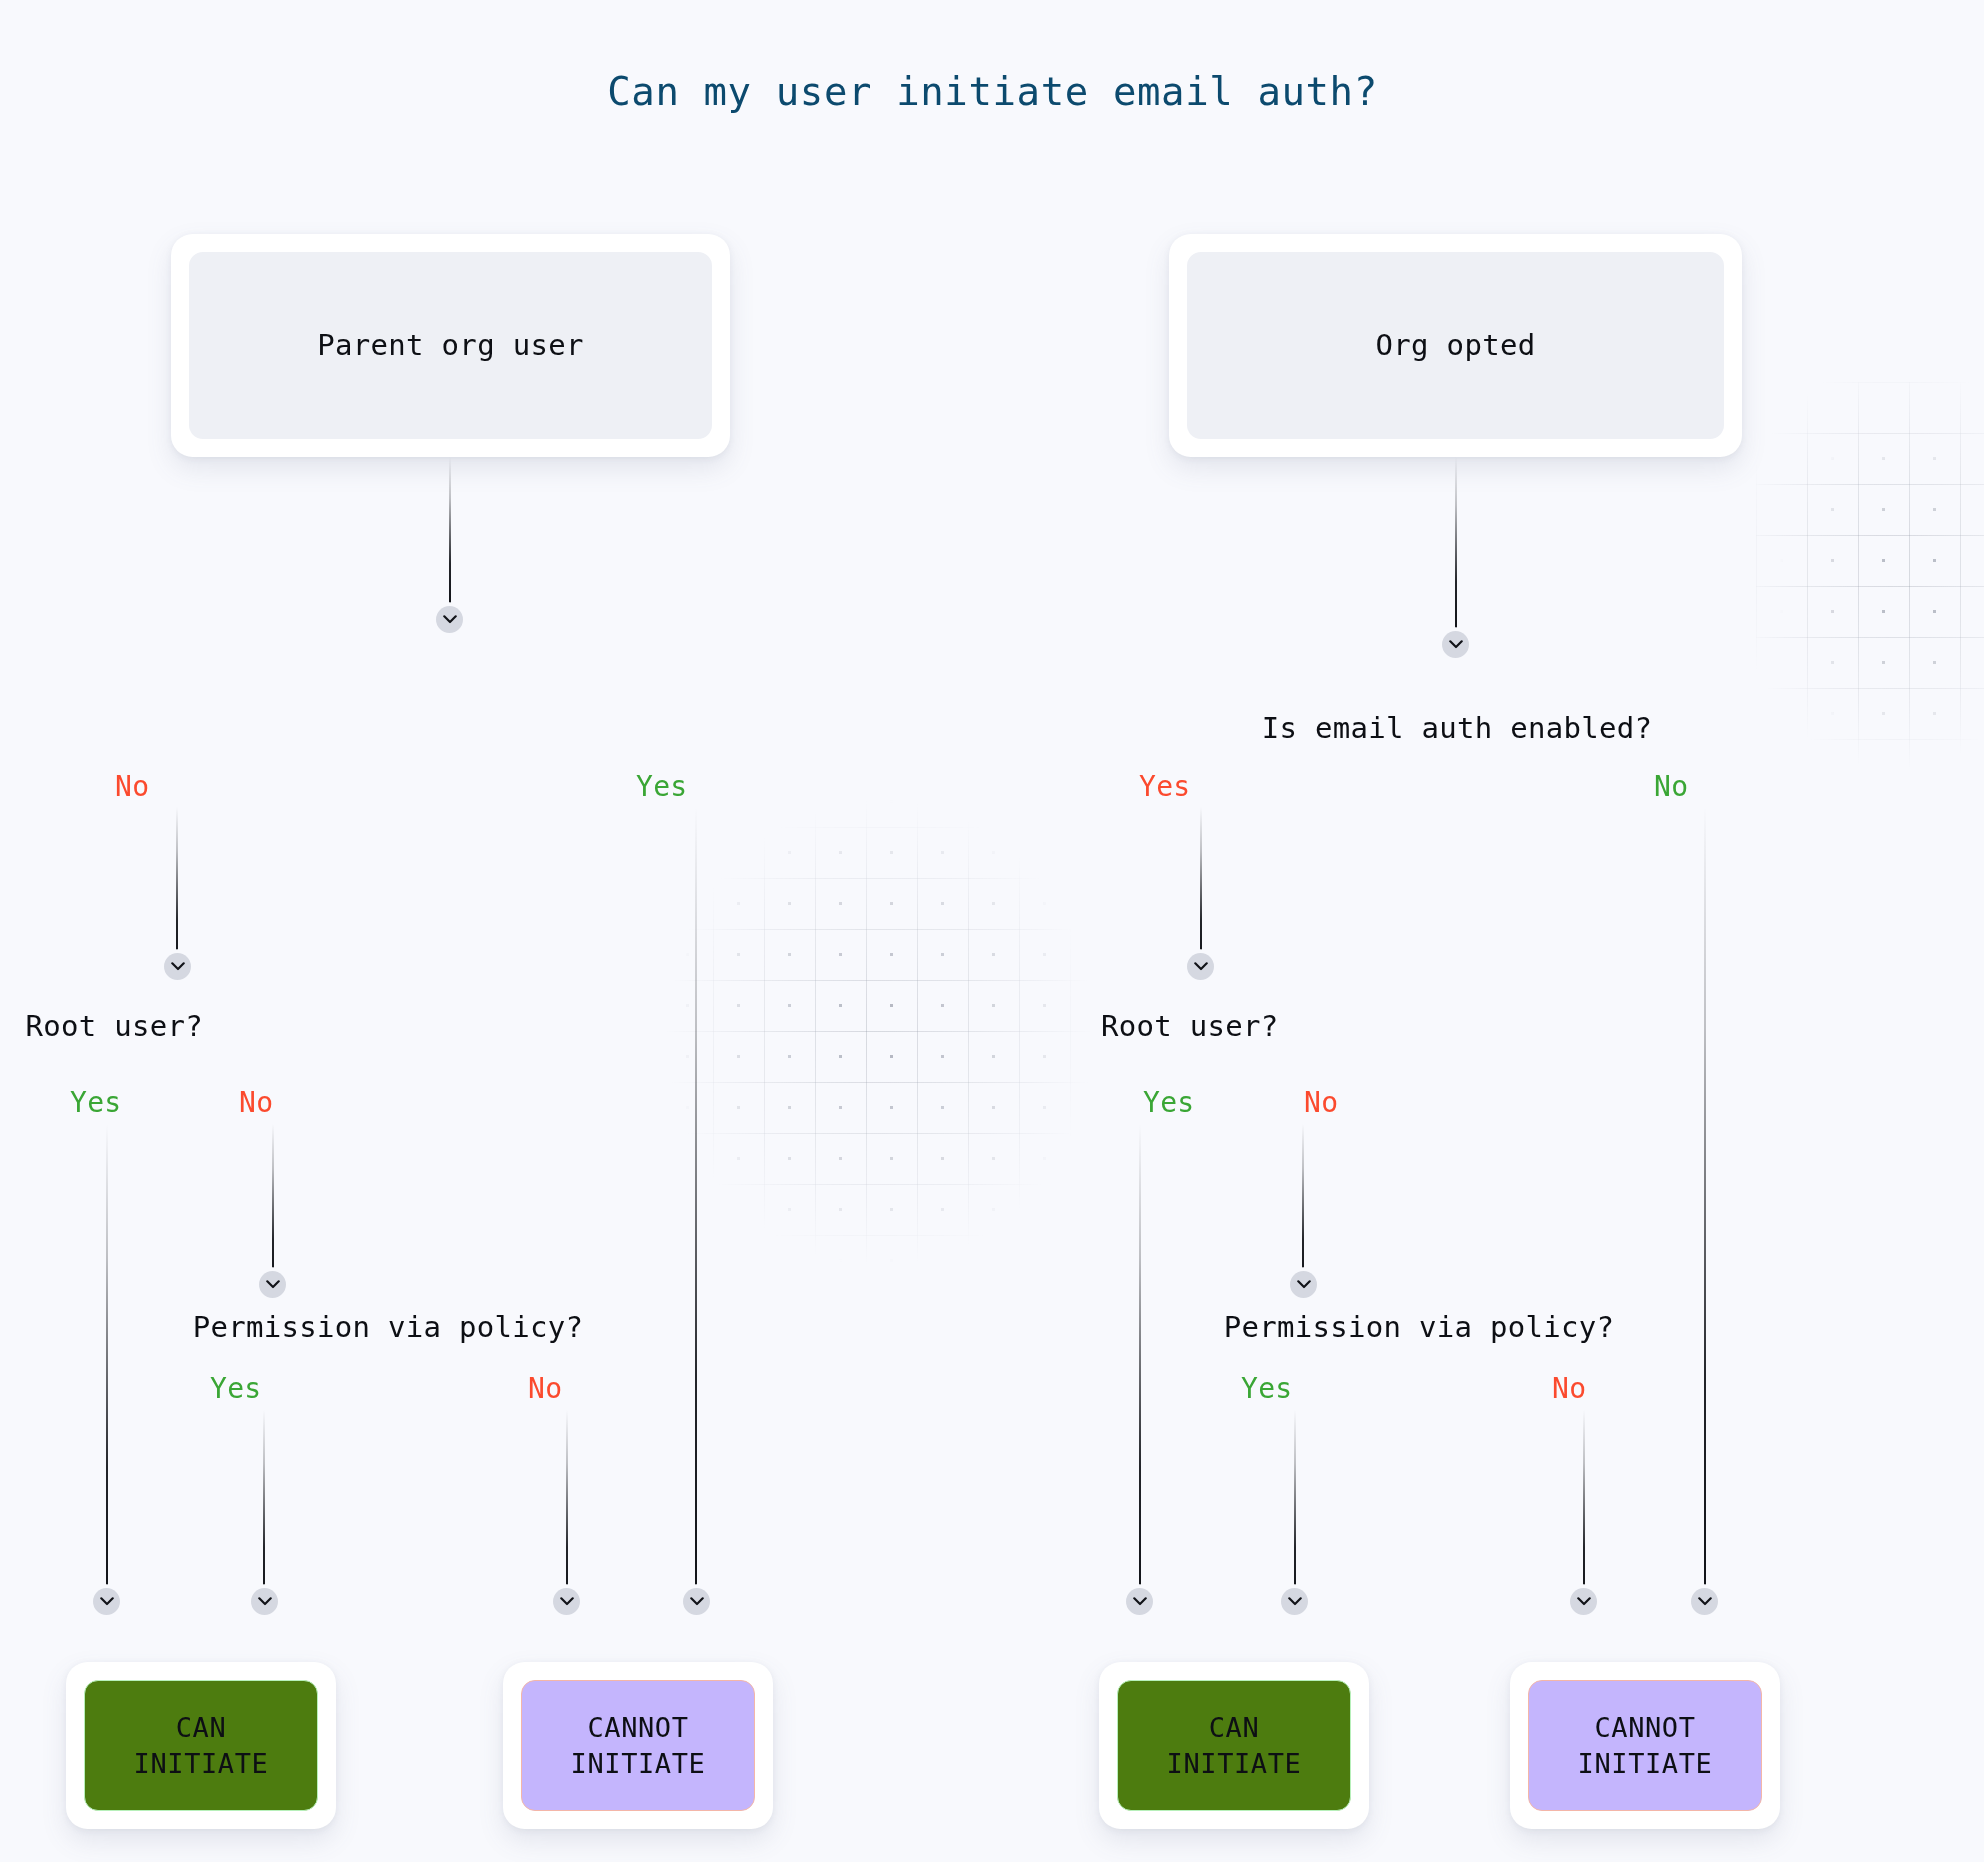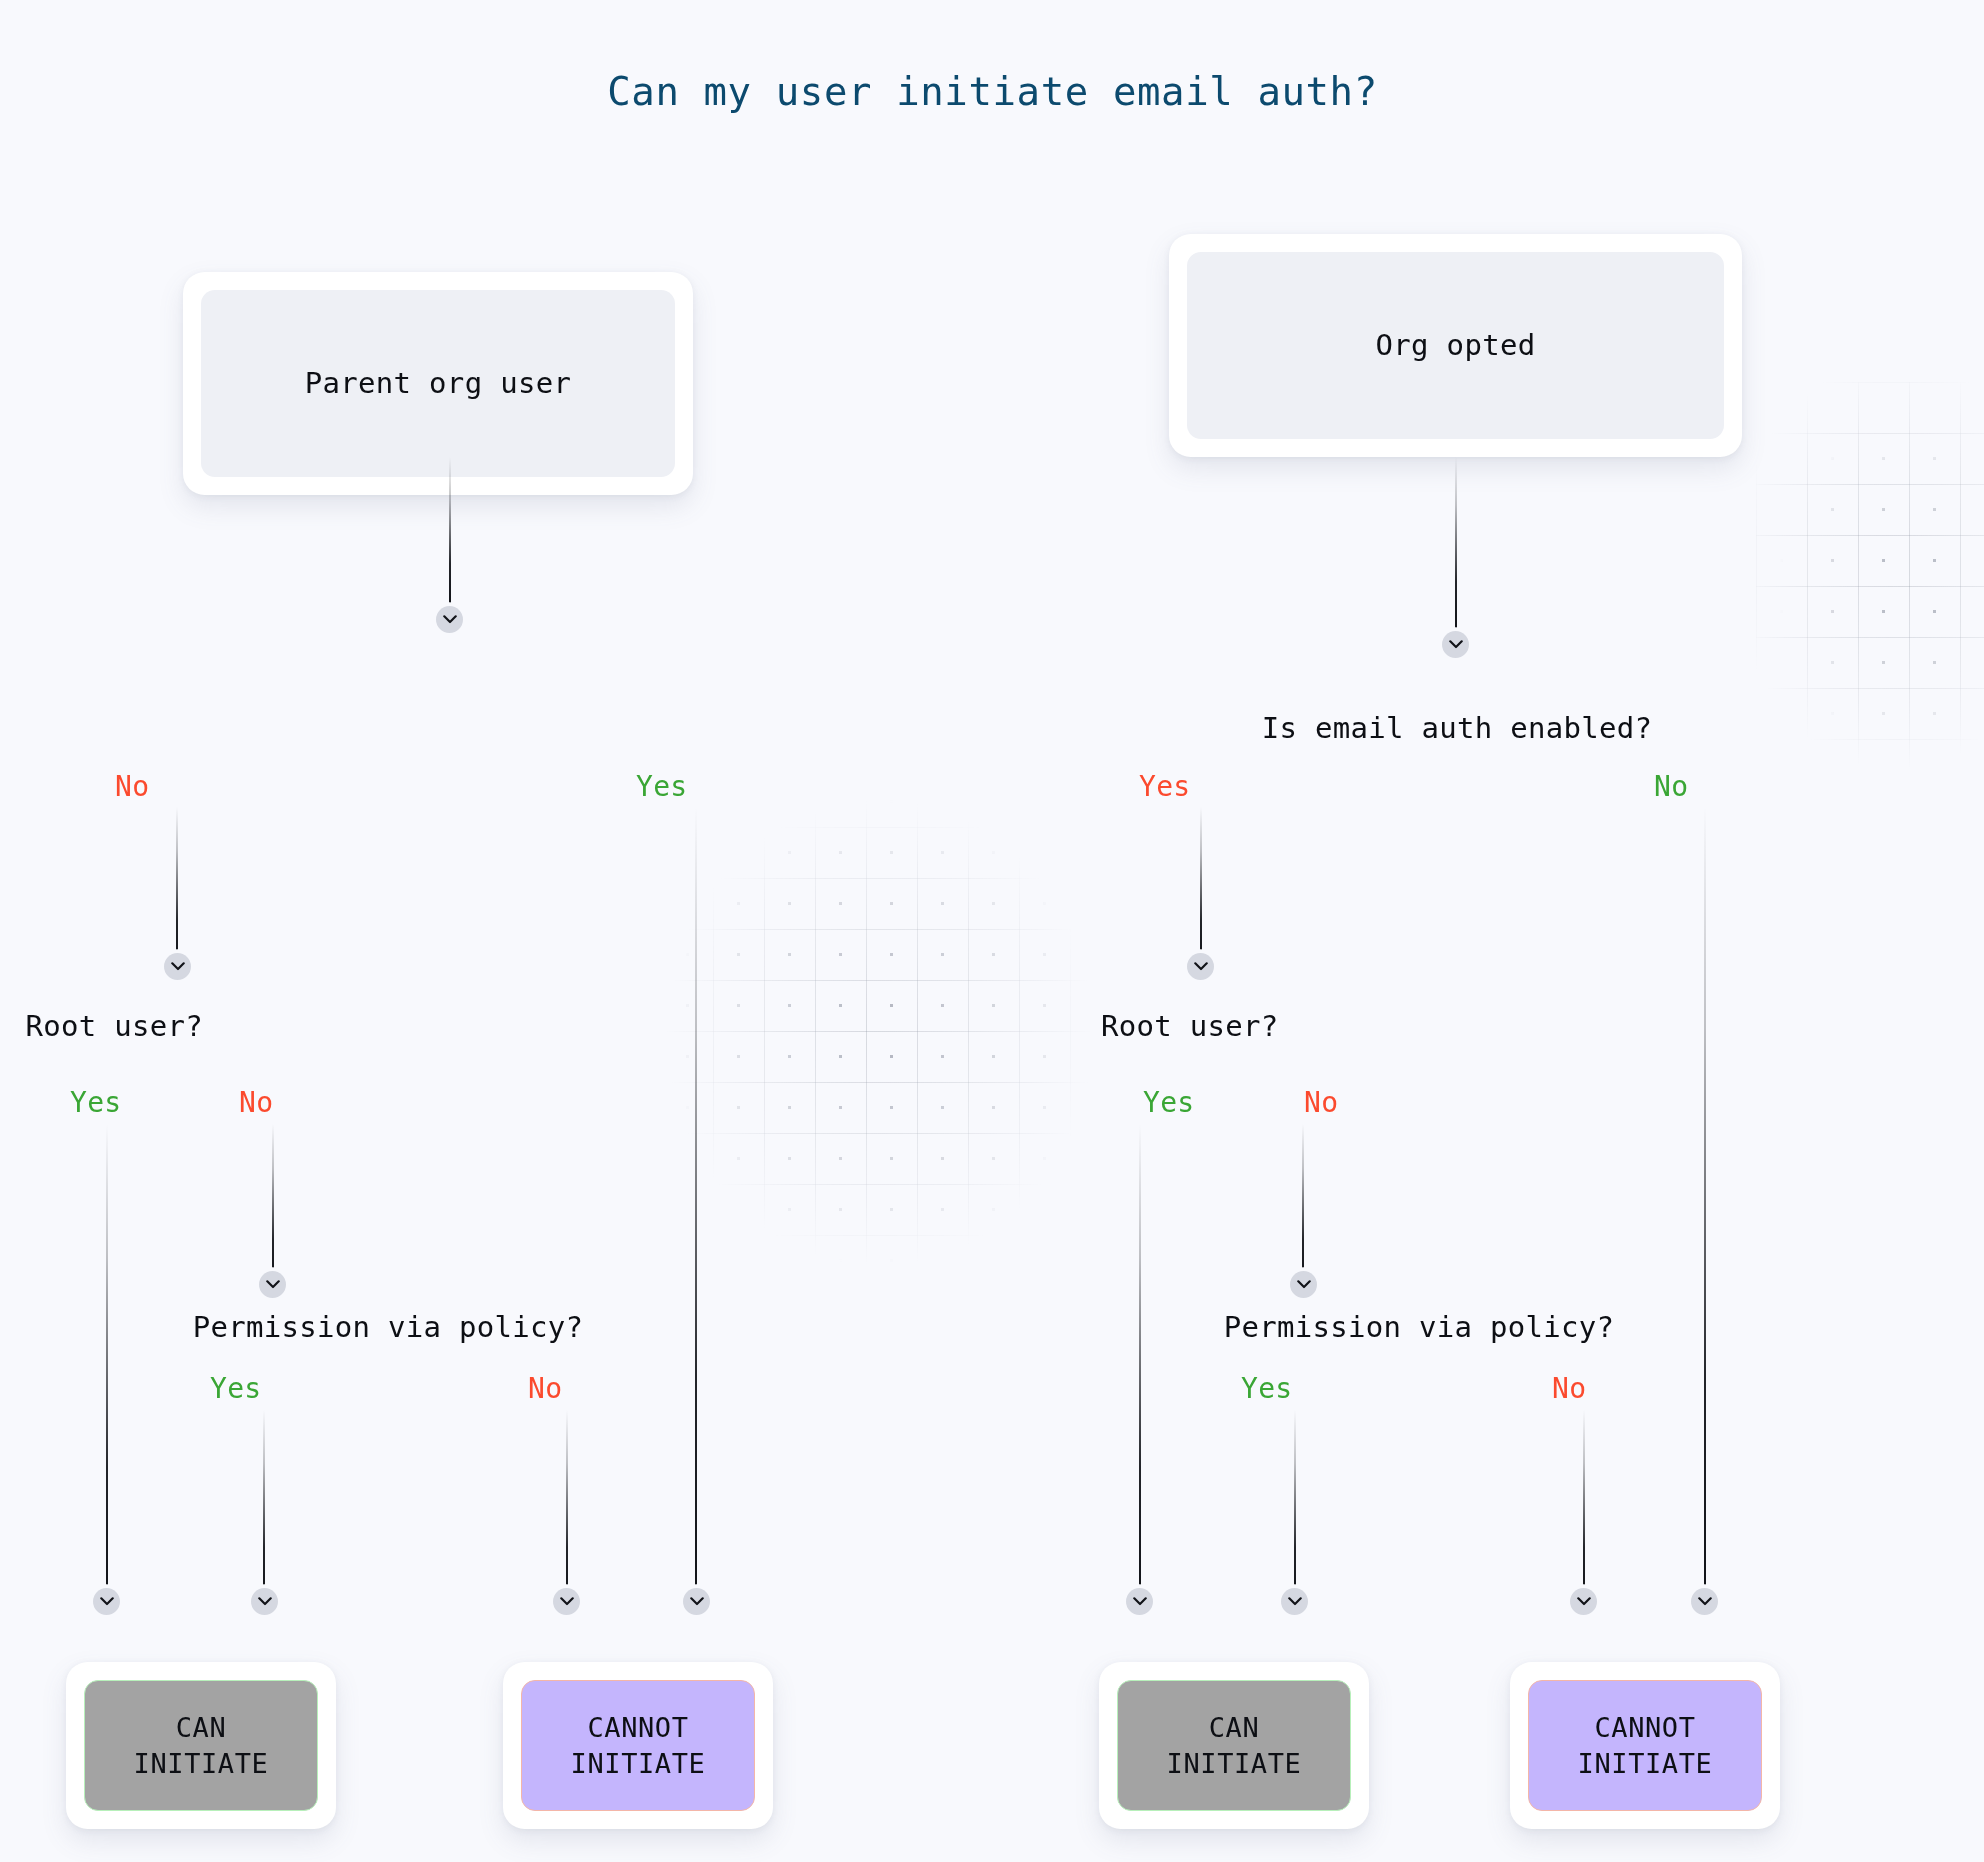--- a/index.html
+++ b/index.html
@@ -85,21 +85,21 @@
     display: flex;
     align-items: center;
     justify-content: center;
     text-align: center;
     box-sizing: border-box;
   }
   .card-inner.neutral {
     background: #eef0f5;
   }
   .card-inner.positive {
-    background: #a3a3a3;
+    background: #4d7c0f;
     border: 1.9px solid #b7f0ba;
   }
   .card-inner.negative {
     background: #c4b5fd;
     border: 1.9px solid #f4b6a8;
   }
   .card-label {
     font-size: 29px;
     color: #0d0f14;
     line-height: 1.22;
@@ -159,21 +159,21 @@
 
 <div id="stage">
 
   <div class="grid-deco mask-a" id="deco-a"></div>
   <div class="grid-dots mask-a" id="deco-a2"></div>
   <div class="grid-deco mask-b" id="deco-b"></div>
   <div class="grid-dots mask-b" id="deco-b2"></div>
 
   <div id="page-title">Can my user initiate email auth?</div>
 
-  <div class="card" style="left:183px; top:234px; width:510px; height:223px;margin-top:38px;">
+  <div class="card" style="left:171px; top:234px; width:559px; height:223px;">
     <div class="card-inner neutral">
       <span class="card-label">Parent org user</span>
     </div>
   </div>
 
   <div class="edge" style="left:449px; top:457px; height:148px;"></div>
   <div class="chev" style="left:436px; top:606px;">
     <svg width="14" height="9" viewBox="0 0 22 14" fill="none" aria-hidden="true">
       <path d="M2 2 L11 11 L20 2" stroke="#111318" stroke-width="3.4" stroke-linecap="round" stroke-linejoin="round"></path>
     </svg>

